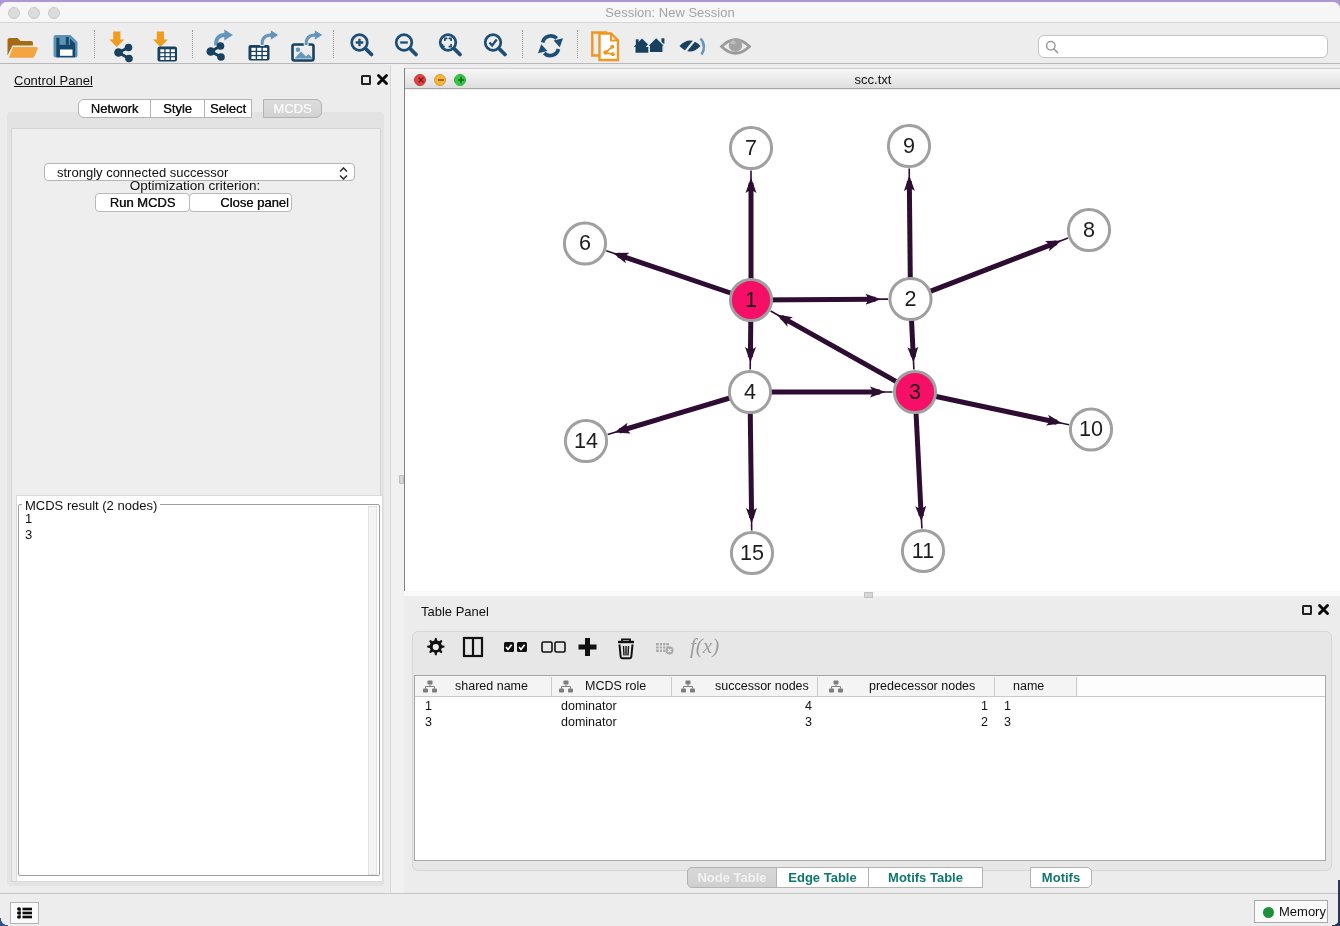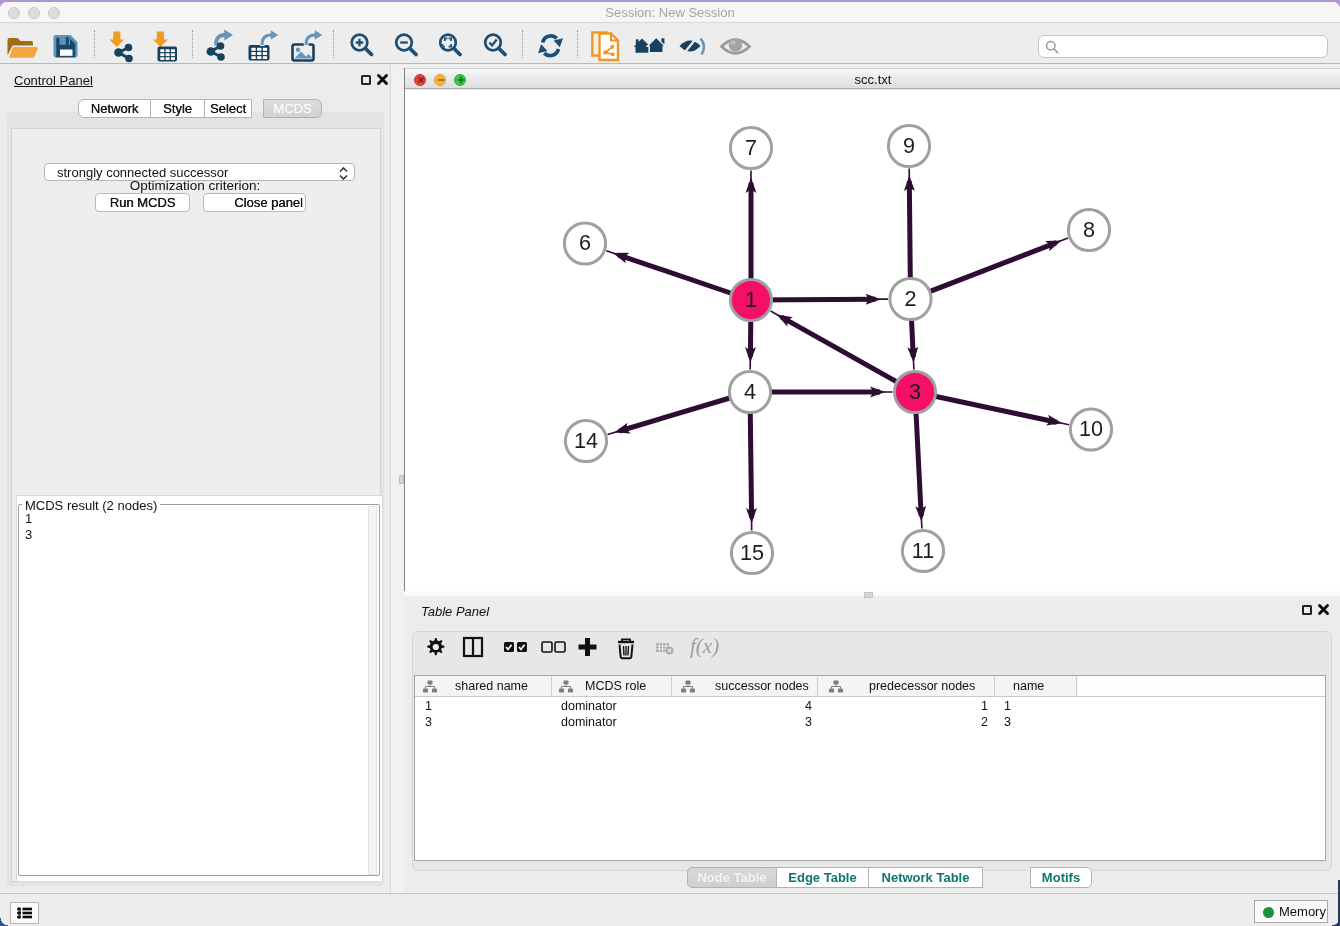--- a/index.html
+++ b/index.html
@@ -22,21 +22,21 @@
 .tab.sel { background:linear-gradient(#dcdcdc,#d2d2d2); color:#fafafa; text-shadow:0.4px 0 0 #eee; }
 button.mac { position:absolute; background:#fff; border:1px solid #b9b9b9; border-radius:4px; font-family:"Liberation Sans",sans-serif; font-size:13px; color:#111; text-shadow:0.4px 0 0 #333; }
 
 #netwin { position:absolute; left:404px; top:66px; width:936px; height:523px; border-left:1px solid #828282; }
 #nettitle { position:absolute; left:0; top:0; width:936px; height:21px; background:linear-gradient(#f7f7f7,#dedede); border-top:1px solid #cfcfcf; border-bottom:1px solid #a8a8a8; }
 #nettitle .t { position:absolute; left:0; right:0; top:3px; text-align:center; font-size:13px; color:#111; }
 .tl2 { position:absolute; top:5px; width:12px; height:12px; border-radius:50%; }
 #netcanvas { position:absolute; left:0; top:22px; width:936px; height:501px; background:#fff; transform:translateZ(0); will-change:transform; }
 
 #tpanel { position:absolute; left:404px; top:597px; width:936px; height:294px; background:#ececec; }
-#tpanel .hdr { position:absolute; left:17px; top:5px; font-size:13px; color:#111;font-style:italic; }
+#tpanel .hdr { position:absolute; left:17px; top:5px; font-size:13px; color:#111; }
 #ttable { position:absolute; left:10px; top:76px; width:912px; height:186px; background:#fff; border:1px solid #a6a6a6; }
 .thead { position:absolute; left:0; top:0; height:21px; background:#f4f4f4; border-bottom:1px solid #c9c9c9; }
 .thsep { position:absolute; top:1px; height:19px; width:1px; background:#cdcdcd; }
 .thtxt { position:absolute; top:3px; font-size:12.5px; color:#111; }
 .trow { position:absolute; font-size:12.5px; color:#111; }
 .btab { position:absolute; top:0; height:21px; background:#fff; border:1px solid #b2b2b2; font-size:13px; font-weight:bold; color:#0f766e; text-align:center; line-height:20px; }
 
 #statusbar { position:absolute; left:0; top:891px; width:1340px; height:35px; background:#ededed; border-top:1px solid #c6c6c6; }
 </style>
 </head>
@@ -223,21 +223,21 @@
       <div class="tab sel" style="left:185px; width:59px; border-radius:0 6px 6px 0;">MCDS</div>
     </div>
     <div class="ab" style="left:0; top:73px; width:390px; text-align:center; font-size:13.5px; color:#111;margin-top:40px;">Optimization criterion:</div>
     <div class="ab" style="left:44px; top:98px; width:311px; height:18px; background:#fff; border:1px solid #b5b5b5; border-radius:4px;">
       <div class="ab" style="left:12px; top:1px; font-size:13px; color:#111;">strongly connected successor</div>
       <svg class="ab" style="right:6px; top:3px;" width="9" height="13" viewBox="0 0 9 13">
           <path d="M1,4.5 L4.5,1 L8,4.5 M1,8.5 L4.5,12 L8,8.5" fill="none" stroke="#333" stroke-width="1.6"></path>
         </svg>
     </div>
     <button class="mac" style="left:95px; top:128px; width:95px; height:19px;">Run MCDS</button>
-    <button class="mac" style="left:203px; top:128px; width:103px; height:19px;padding-left:28px;">Close panel</button>
+    <button class="mac" style="left:189px; top:128px; width:103px; height:19px;padding-left:28px;">Close panel</button>
 
     <div class="ab" style="left:16px; top:430px; width:367px; height:387px; background:#fff; border:1px solid #dadada;"></div>
     <div class="ab" style="left:18px; top:439px; width:362px; height:372px; border:1px solid #9e9e9e; border-radius:2px;"></div>
     <div class="ab" style="left:22px; top:433px; background:#fff; padding:0 3px; font-size:13px; color:#111;">MCDS result (2 nodes)</div>
     <div class="ab" style="left:25px; top:446px; font-size:13px; color:#111; line-height:16px;">1<br>3</div>
     <div class="ab" style="left:368px; top:441px; width:9px; height:369px; background:#f4f4f4; border:1px solid #e3e3e3;"></div>
   </div>
 
   <div class="ab" id="vsplit" style="left:390px; top:63px; width:14px; height:828px; background:#f1f1f1; border-left:1px solid #d8d8d8;">
     <div class="ab" style="left:8px; top:410px; width:5px; height:9px; background:#d6d6d6; border:1px solid #bdbdbd; border-radius:1px;"></div>
@@ -438,21 +438,21 @@
       <div class="trow" style="left:589px; top:23px;">1</div>
       <div class="trow" style="left:10px; top:39px;">3</div>
       <div class="trow" style="left:146px; top:39px;">dominator</div>
       <div class="trow" style="left:390px; top:39px; width:6px; text-align:right;">3</div>
       <div class="trow" style="left:566px; top:39px; width:6px; text-align:right;">2</div>
       <div class="trow" style="left:589px; top:39px;">3</div>
     </div>
     <div class="ab" style="left:283px; top:268px; width:356px; height:21px;">
       <div class="btab" style="left:0; width:90px; border-radius:5px 0 0 5px; background:linear-gradient(#d8d8d8,#cfcfcf); color:#f2f2f2;">Node Table</div>
       <div class="btab" style="left:89px; width:93px;">Edge Table</div>
-      <div class="btab" style="left:181px; width:115px;">Network Table</div>
+      <div class="btab" style="left:181px; width:115px;">Motifs Table</div>
       <div class="btab" style="left:295px; width:62px; border-radius:0 5px 5px 0;margin-left:48px;">Motifs</div>
     </div>
   </div>
 
   <div id="statusbar">
     <div class="ab" style="left:10px; top:8px; width:29px; height:22px; background:#fafafa; border:1px solid #b5b5b5;">
       <svg width="27" height="20" viewBox="0 0 27 20">
           <g fill="#0c0c0c">
             <ellipse cx="8" cy="6" rx="2" ry="1.8"></ellipse>
             <ellipse cx="8" cy="10" rx="2" ry="1.8"></ellipse>

